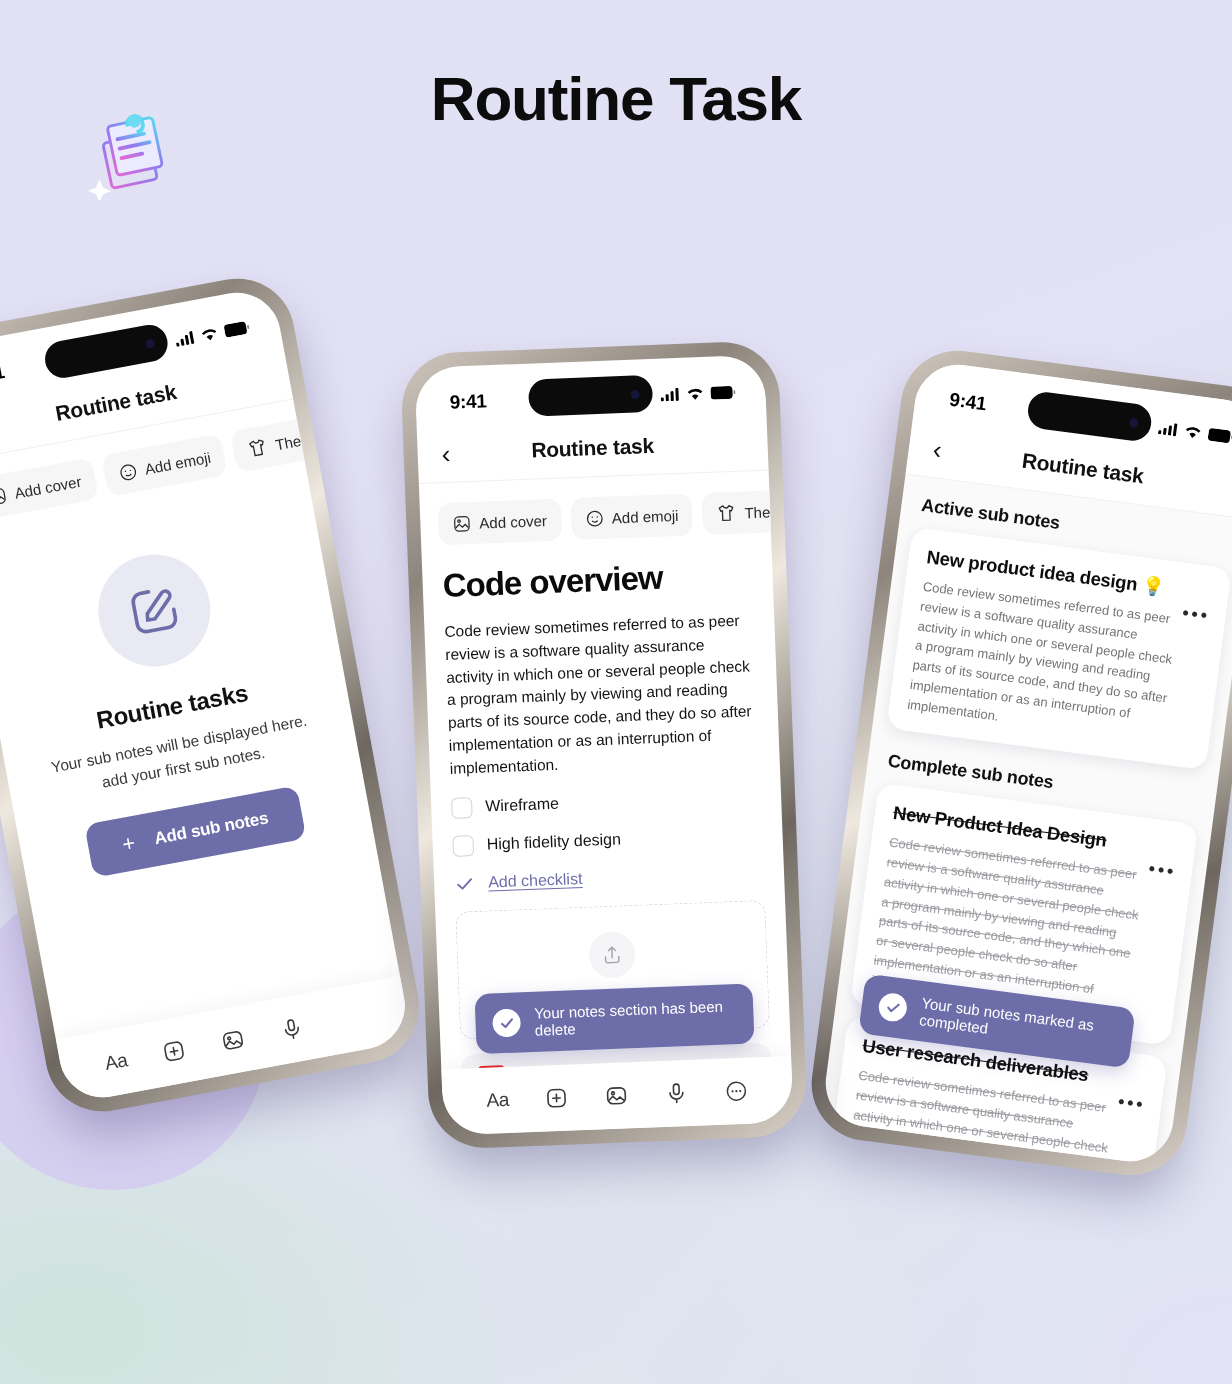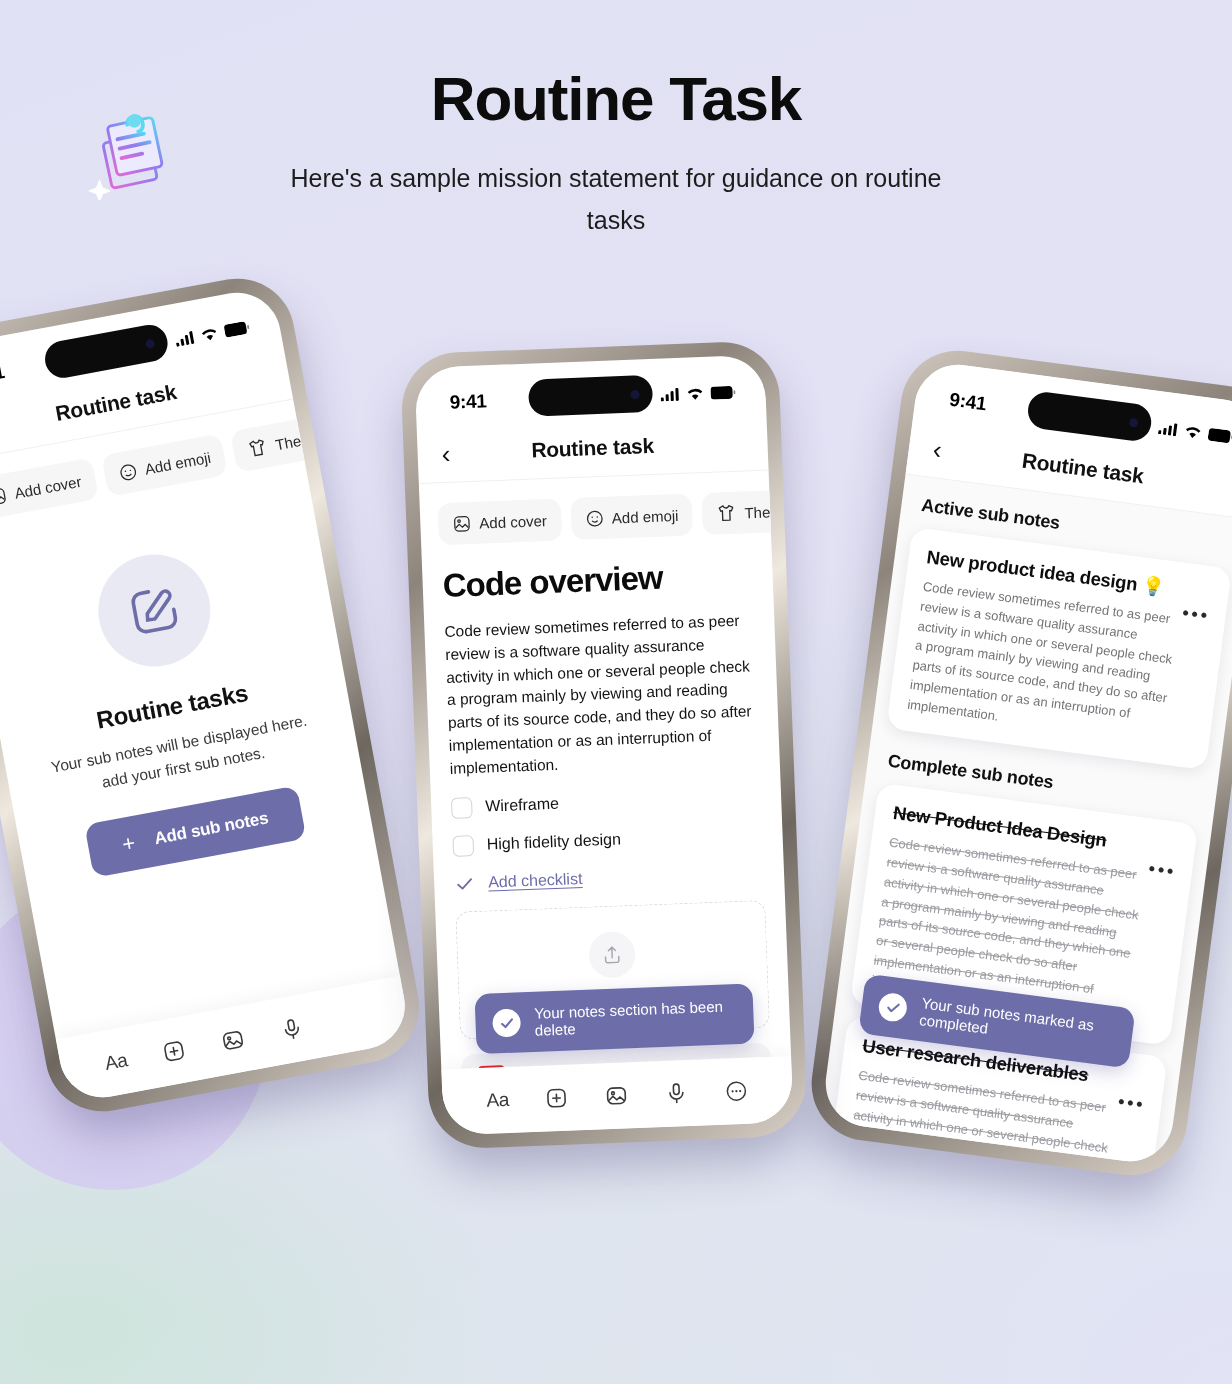--- a/index.html
+++ b/index.html
@@ -282,21 +282,20 @@
     <g transform="rotate(-12 50 50)">
       <rect x="18" y="34" width="48" height="48" rx="4" fill="none" stroke="url(#gIco)" stroke-width="3"></rect>
       <rect x="26" y="18" width="48" height="52" rx="4" fill="#eceaff" stroke="url(#gIco)" stroke-width="3"></rect>
       <path d="M34 33h28M34 43h32M34 53h22" stroke="url(#gIco)" stroke-width="4" stroke-linecap="round"></path>
       <path d="M47 22c0-6 4-9 8-9s8 3 8 9-4 8-8 8" fill="none" stroke="#5ad9f0" stroke-width="4"></path>
       <circle cx="55" cy="18" r="7" fill="#6ddcf2"></circle>
     </g>
     <path d="M12 78 l3.5 9 9 3.5 -9 3.5 -3.5 9 -3.5 -9 -9 -3.5 9 -3.5z" fill="#ffffff"></path>
   </svg>
   <div class="hero-title">Routine Task</div>
-  <div class="hero-sub">Here's a sample mission statement for guidance on routine tasks</div>
 </div>
 
 <div class="phone" id="phone1">
   <div class="screen">
 
     <div class="statusbar">
       <span class="sb-time">9:41</span>
       <div class="island"></div>
       <span class="sb-right">
         <svg width="19" height="13" viewBox="0 0 19 13">

